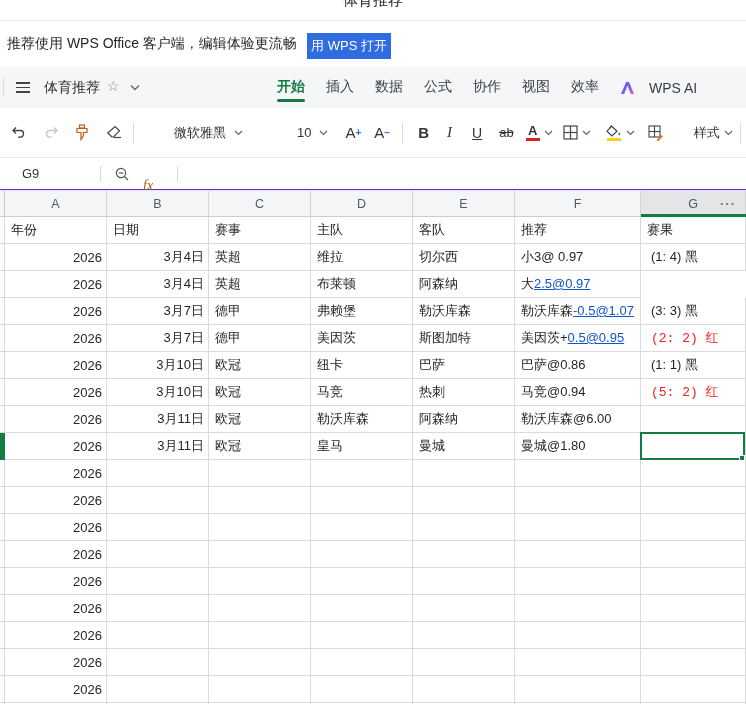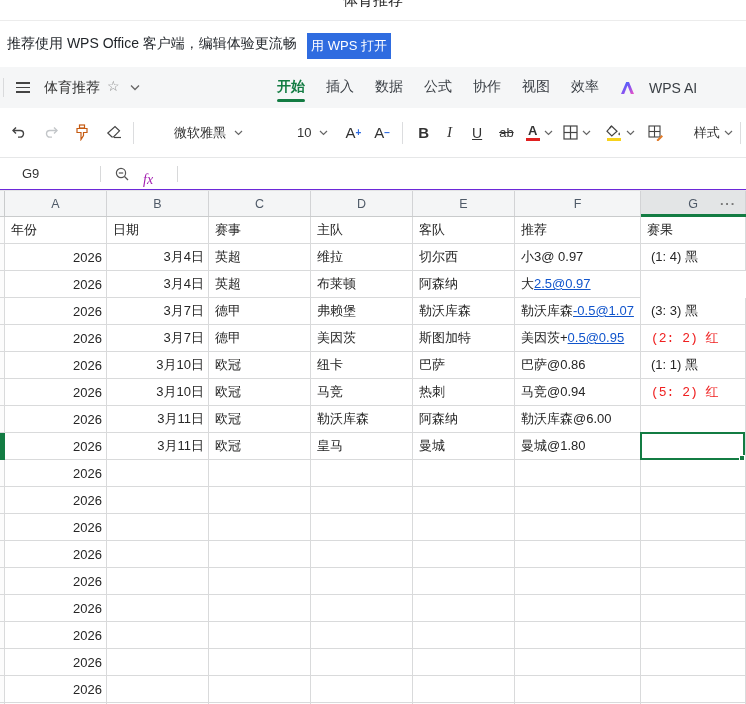--- a/index.html
+++ b/index.html
@@ -53,22 +53,22 @@
   .a-sizer { font-size:15px; color:#333; position:relative; }
   .a-sizer sup { font-size:10px; color:#2e6be0; font-weight:bold; }
   .color-stack { display:flex; flex-direction:column; align-items:center; line-height:1; }
   .color-stack .letter { font-size:13px; color:#333; font-weight:bold; }
   .color-stack .bar { width:14px; height:3px; margin-top:1px; }
 
   
   #formulabar { top:158px; left:0; width:100%; height:32px; background:#fff; border-bottom:1px solid #6d28d9; }
   #name-box { position:absolute; left:22px; top:8px; font-size:13px; color:#333; }
   .fdiv { position:absolute; top:8px; width:1px; height:16px; background:#d8d9da; }
-  #fx-label { position:absolute; left:143px; top:14px; font-size:14px; font-style:italic;
-    font-family:"Liberation Serif","DejaVu Serif",serif; color:#a21caf; cursor:pointer; }
+  #fx-label { position:absolute; left:143px; top:20px; font-size:14px; font-style:italic;
+    font-family:"Liberation Serif","DejaVu Serif",serif; color:#a16207; cursor:pointer; }
 
   
   #colheads { top:190px; left:0; width:746px; height:27px; background:#f4f5f6;
     border-top:1px solid #e3e4e5; border-bottom:1px solid #c9cbcc;
     display:grid; grid-template-columns:5px 102px 102px 102px 102px 102px 126px 105px; }
   .colh { display:flex; align-items:center; justify-content:center; font-size:12.5px; color:#4f5a68;
     border-right:1px solid #d2d3d5; height:100%; cursor:pointer; }
   .colh.selected { background:#e3e5e6; }
   #g-underline { top:214px; left:641px; width:105px; height:3px; background:#137c43; z-index:3; }
   #more-cols { top:196px; left:720px; font-size:13px; font-weight:bold; color:#777; letter-spacing:1px; cursor:pointer; z-index:4; }

